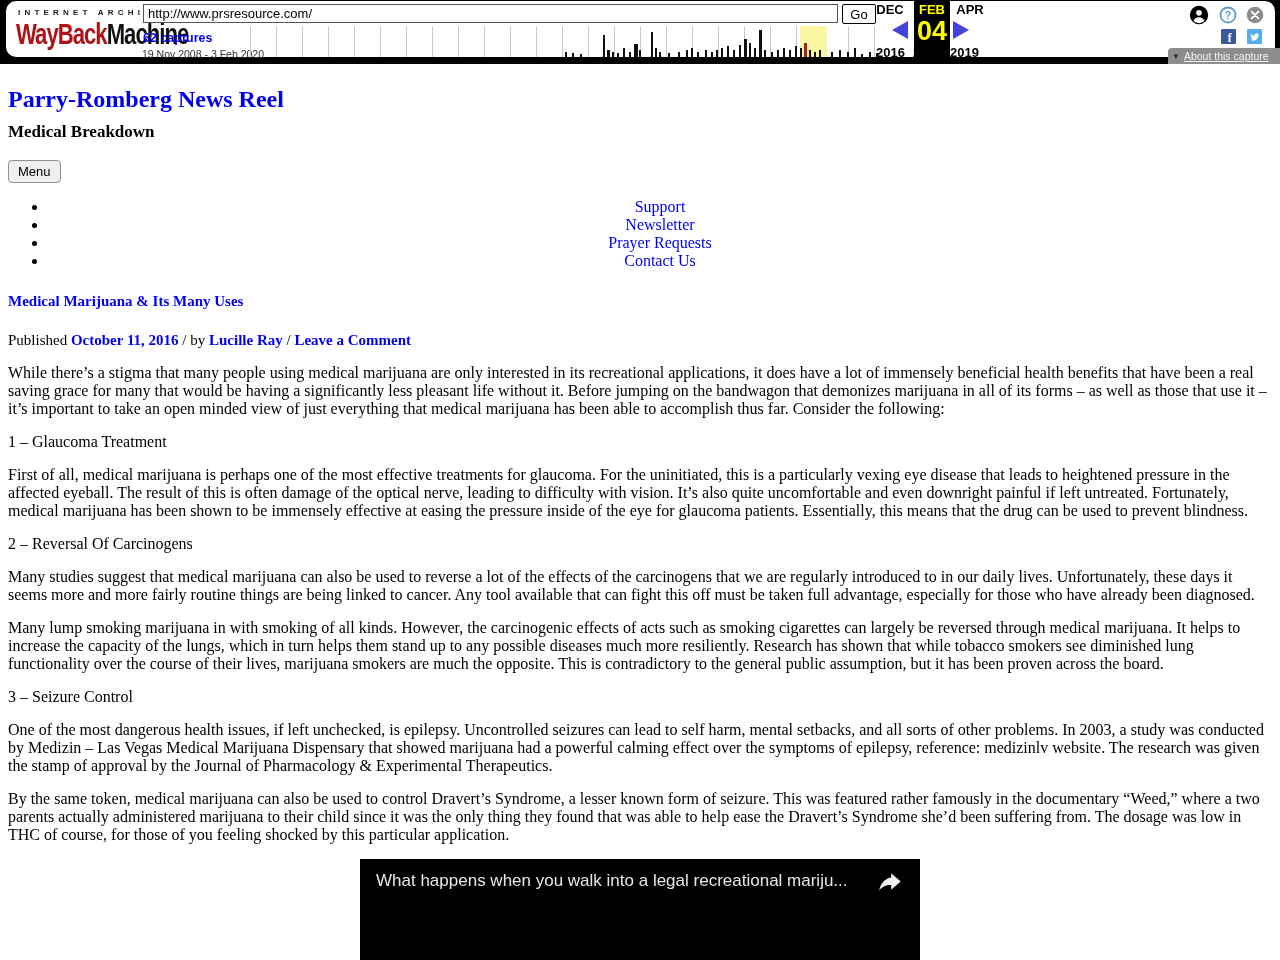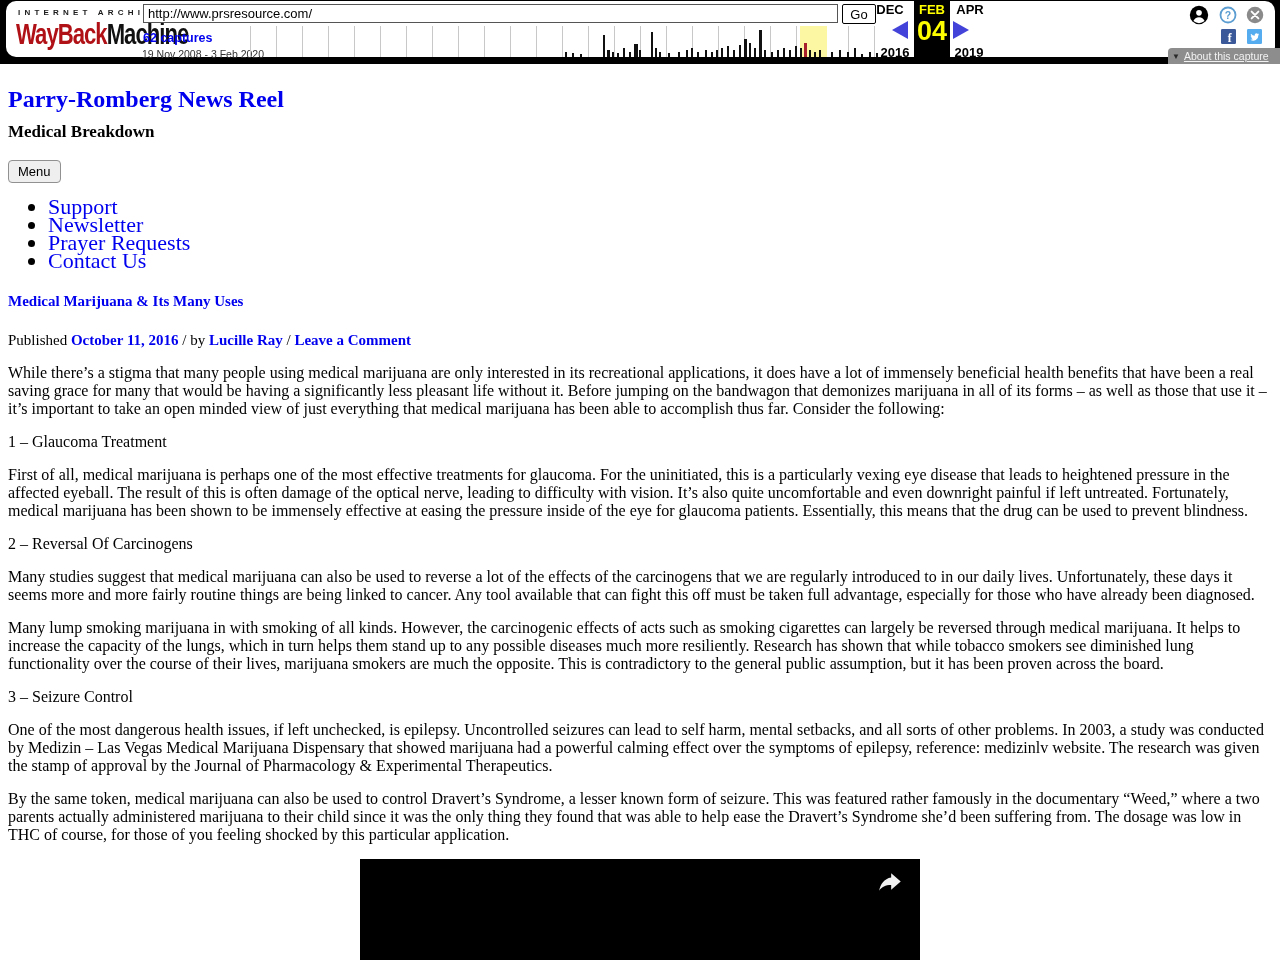--- a/index.html
+++ b/index.html
@@ -51,21 +51,21 @@
   #wb-timeline{left:250px;top:26px;width:628px;height:31px;
     background:repeating-linear-gradient(to right,#c8c8c8 0,#c8c8c8 1px,transparent 1px,transparent 26px);
   }
   #wb-timeline .hl{position:absolute;top:0;bottom:0;}
   #wb-timeline .bar{position:absolute;bottom:0;}
 
   .wb-month{top:2px;width:36px;text-align:center;font-size:13px;font-weight:bold;color:#000;}
   #feb-col{left:914px;top:0;width:36px;height:64px;background:#000;}
   .on-black{color:var(--yellow);}
   #wb-day{left:914px;top:16px;width:36px;text-align:center;font-size:27px;font-weight:bold;color:var(--yellow);}
-  .wb-year{top:45px;width:38px;text-align:center;font-size:13px;font-weight:bold;color:#000;}
+  .wb-year{top:45px;width:14px;text-align:center;font-size:13px;font-weight:bold;color:#000;}
   .tri{width:0;height:0;top:21px;}
   #wb-prev{left:892px;border-top:9px solid transparent;border-bottom:9px solid transparent;border-right:16px solid var(--arrow);}
   #wb-next{left:953px;border-top:9px solid transparent;border-bottom:9px solid transparent;border-left:16px solid var(--arrow);}
 
   .icon-btn{cursor:pointer;}
   #ic-profile{left:1189px;top:5px;}
   #ic-help{left:1219px;top:6px;font-weight:bold;}
   #ic-close{left:1246px;top:6px;}
   #ic-fb{left:1221px;top:29px;}
   #ic-tw{left:1247px;top:29px;}
@@ -79,21 +79,21 @@
   #wb-about .lbl{font-size:10.5px;color:#f2f2f2;text-decoration:underline;white-space:nowrap;}
 
   
   #content{padding:0 8px;}
   #site-title{margin:22px 0 0;font-size:24px;font-weight:bold;line-height:1.15;}
   #tagline{margin:8px 0 0;font-size:17px;font-weight:bold;}
   #menu-btn{
     margin-top:18px;font:13px "Liberation Sans", sans-serif;color:#000;
     background:#efefef;border:1px solid #919191;border-radius:4px;padding:3px 9px;cursor:pointer;
   }
-  #nav-list{margin:15px 0 0;padding-left:40px;font-size:22px;line-height:18px;}
+  #nav-list{margin:15px 0 0;padding-left:40px;font-size:16px;line-height:18px;text-align:center;}
   #nav-list li{margin:0;}
   #post-title{margin:23px 0 0;font-size:15px;font-weight:bold;}
   #pub-line{margin:22px 0 0;font-size:15px;}
   #pub-line a{font-weight:bold;}
   #article p{margin:15px 0;font-size:16px;line-height:18px;}
 
   
   #video{
     width:560px;height:315px;margin:14px auto 0;background:#000;position:relative;
     font-family:"Liberation Sans", sans-serif;
@@ -279,19 +279,20 @@
       <p>Many lump smoking marijuana in with smoking of all kinds. However, the carcinogenic effects of acts such as smoking cigarettes can largely be reversed through medical marijuana. It helps to increase the capacity of the lungs, which in turn helps them stand up to any possible diseases much more resiliently. Research has shown that while tobacco smokers see diminished lung functionality over the course of their lives, marijuana smokers are much the opposite. This is contradictory to the general public assumption, but it has been proven across the board.</p>
 
       <p>3 – Seizure Control</p>
 
       <p>One of the most dangerous health issues, if left unchecked, is epilepsy. Uncontrolled seizures can lead to self harm, mental setbacks, and all sorts of other problems. In 2003, a study was conducted by Medizin – Las Vegas Medical Marijuana Dispensary that showed marijuana had a powerful calming effect over the symptoms of epilepsy, reference: medizinlv website. The research was given the stamp of approval by the Journal of Pharmacology &amp; Experimental Therapeutics.</p>
 
       <p>By the same token, medical marijuana can also be used to control Dravert’s Syndrome, a lesser known form of seizure. This was featured rather famously in the documentary “Weed,” where a two parents actually administered marijuana to their child since it was the only thing they found that was able to help ease the Dravert’s Syndrome she’d been suffering from. The dosage was low in THC of course, for those of you feeling shocked by this particular application.</p>
     </div>
 
   <div id="video">
+    <a id="video-title">What happens when you walk into a legal recreational mariju...</a>
     <span id="video-share">
       <svg width="28" height="26" viewBox="0 0 24 22">
         <path d="M13 7.2V3.4l8.2 7.1L13 17.6v-4c-5 0-8 1.6-10.3 4.9.9-5.2 4.3-10.4 10.3-11.3z" fill="#f1f1f1"></path>
       </svg>
     </span>
   </div>
 </div>
 
 </body></html>

